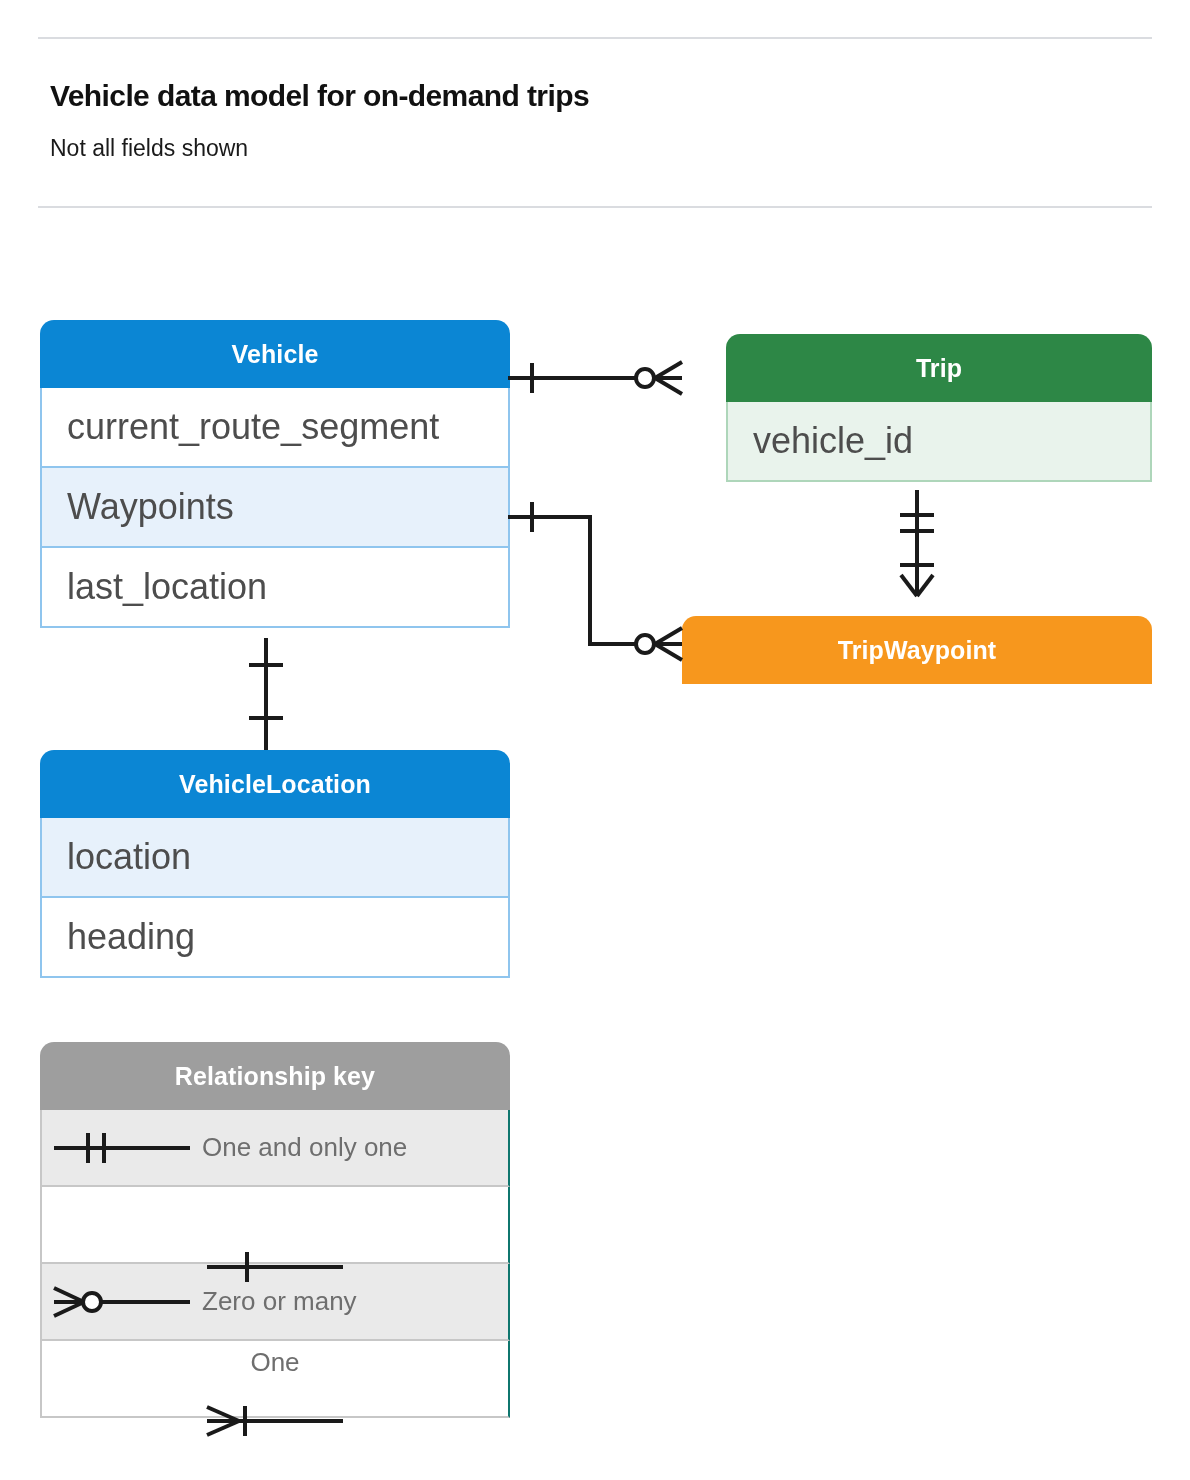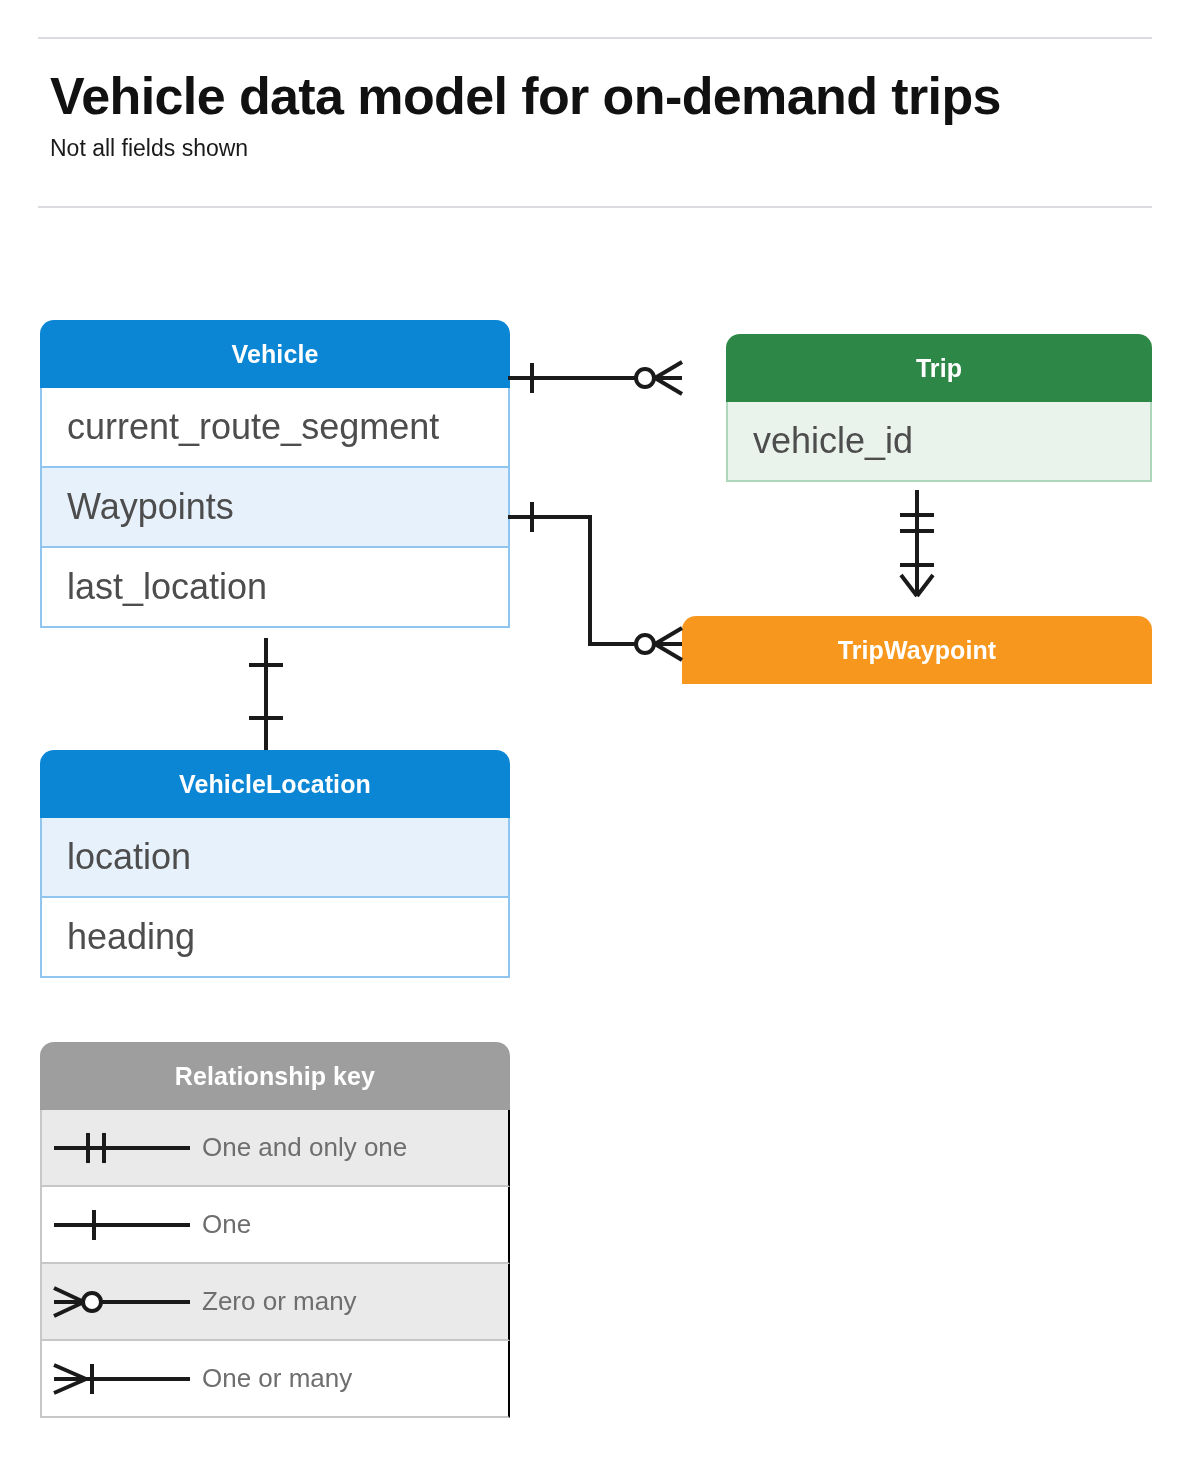--- a/index.html
+++ b/index.html
@@ -20,21 +20,21 @@
     height: 2px;
     background: #dadce0;
   }
   #rule-top { top: 37px; }
   #rule-bottom { top: 206px; }
 
   #page-title {
     position: absolute;
     left: 50px;
     top: 72px;
-    font-size: 52px;
+    font-size: 30px;
     font-weight: 700;
     color: #111111;
     letter-spacing: -0.6px;
     line-height: 48px;
   }
   #page-subtitle {
     position: absolute;
     left: 50px;
     top: 134px;
     font-size: 23px;
@@ -85,36 +85,36 @@
 
   
   .pal-orange .entity-header { background: #f7971d; }
   .pal-orange .entity-row { border-color: #f7c066; }
   .pal-orange .row-tint { background: #fdf2e0; }
   .pal-orange .row-plain { background: #ffffff; }
 
   
   .pal-gray .entity-header { background: #9e9e9e; }
   .pal-gray .row-tint { background: #eaeaea; }
-  .pal-gray .row-plain { background: #ffffff; }
+  .pal-gray .row-plain { background: #ffffff; flex-direction: column; }
 
   
   #entity-vehicle          { left: 40px;  top: 320px; width: 470px; }
   #entity-trip             { left: 682px; top: 334px; width: 470px; padding-left: 44px; }
   #entity-tripwaypoint     { left: 682px; top: 616px; width: 470px; }
   #entity-vehiclelocation  { left: 40px;  top: 750px; width: 470px; }
   #legend-box              { left: 40px;  top: 1042px; width: 470px; }
 
   
   .legend-row {
     height: 77px;
     display: flex;
     align-items: center;
     border-left: 2px solid #c7c7c7;
-    border-right: 2px solid #000000;
+    border-right: 2px solid #0f766e;
     border-bottom: 2px solid #c7c7c7;
   }
   .legend-sym {
     width: 160px;
     height: 100%;
     flex: 0 0 160px;
     display: flex;
     align-items: center;
     justify-content: center;
   }

